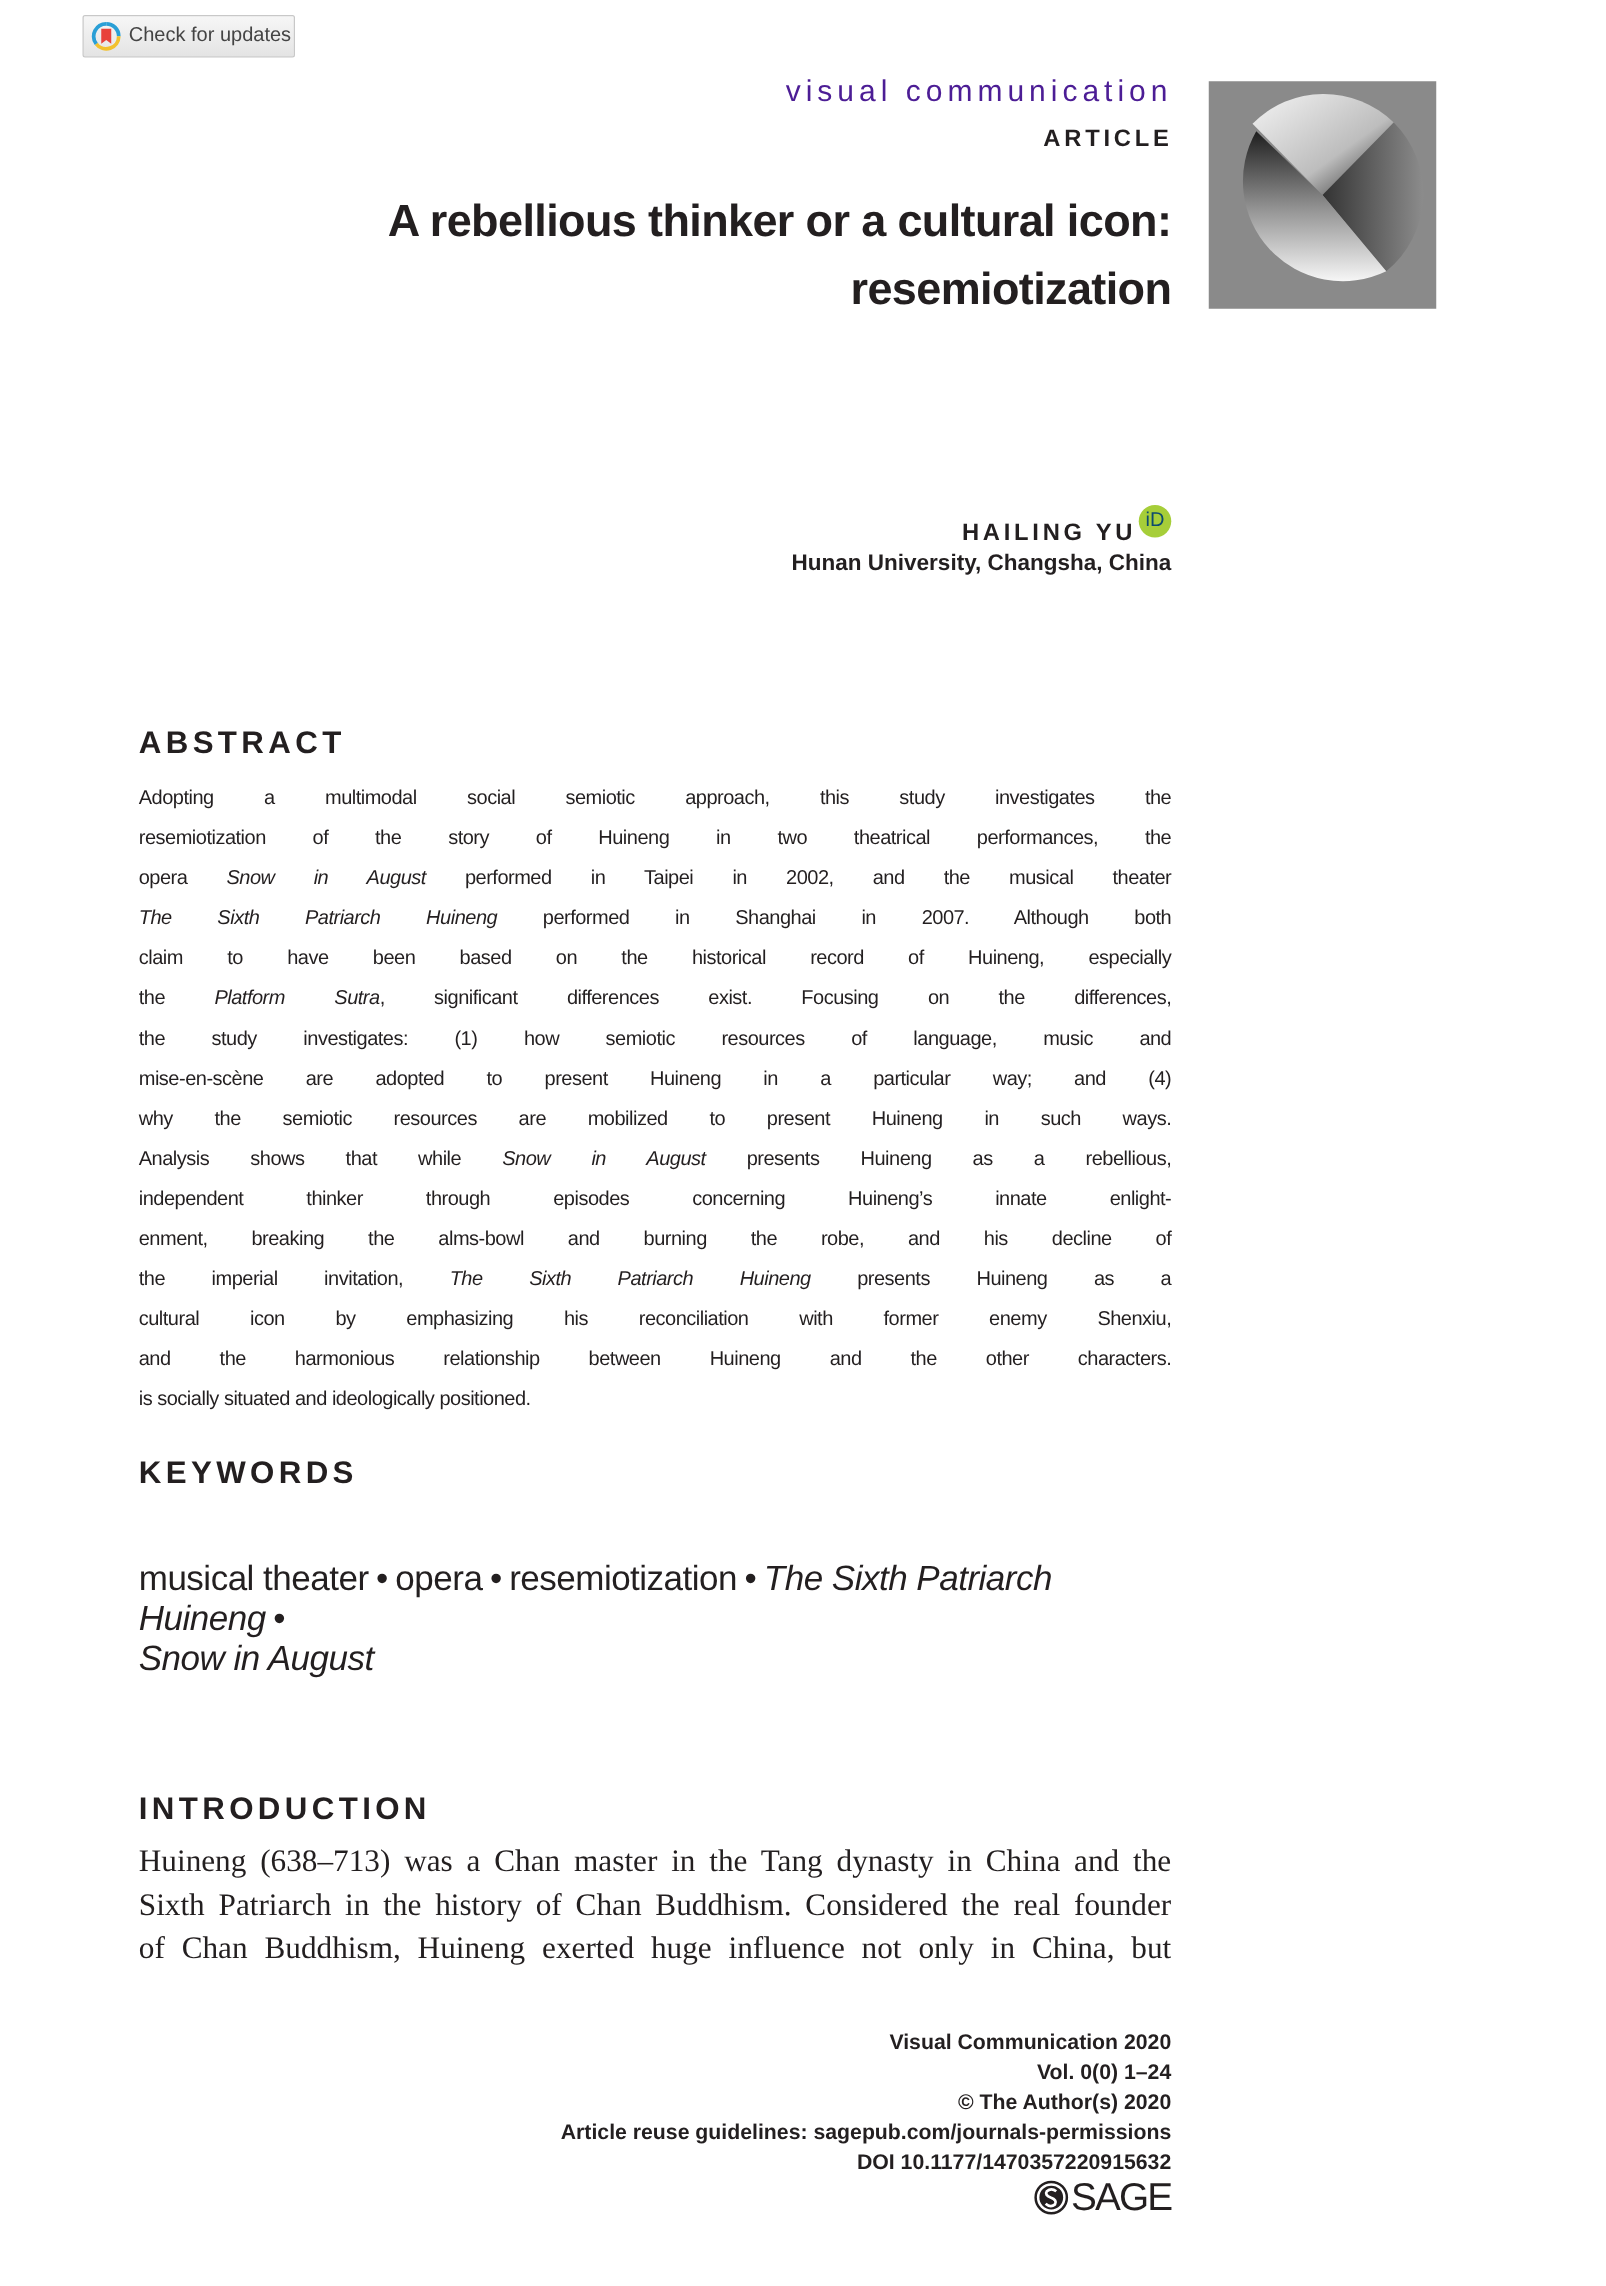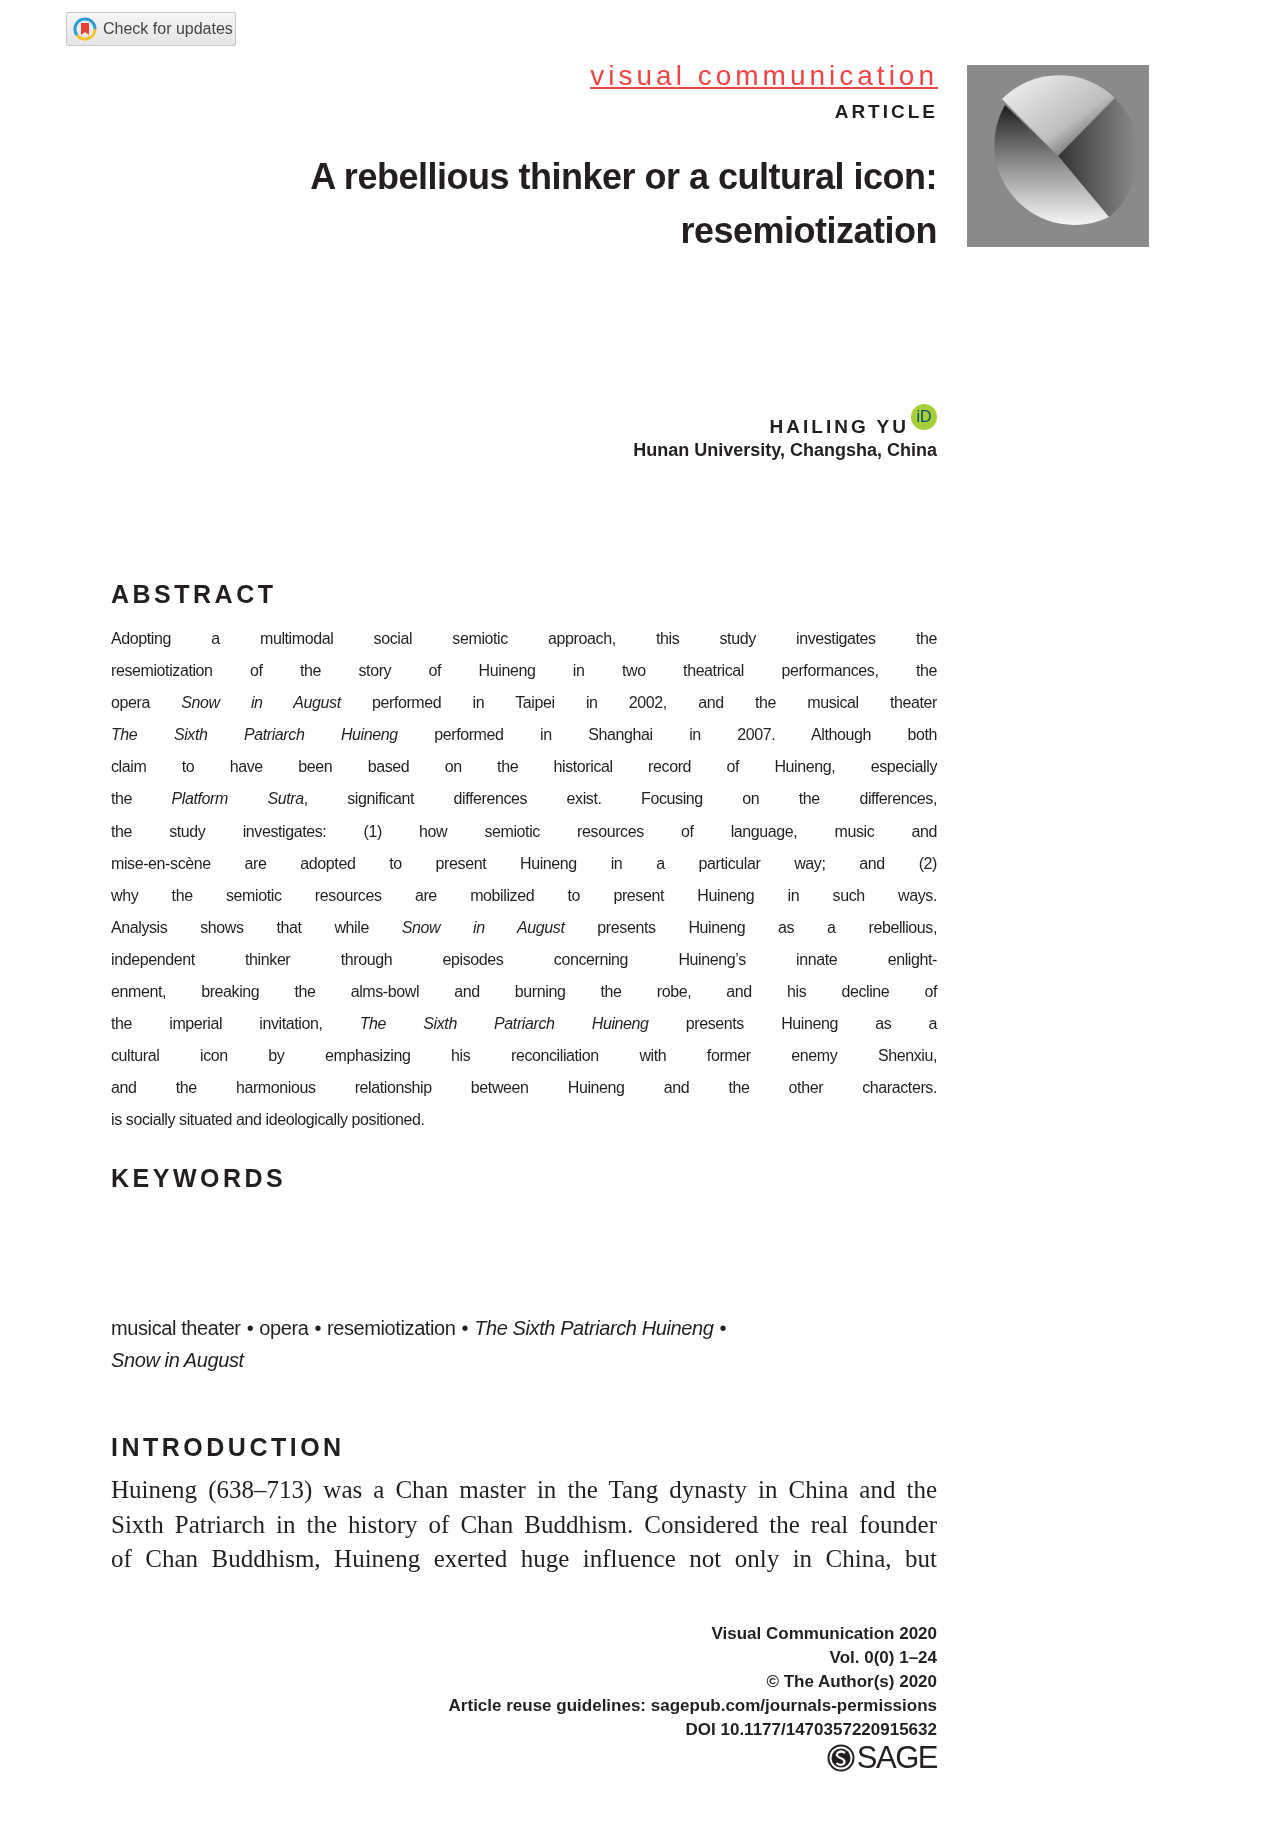--- a/index.html
+++ b/index.html
@@ -3,38 +3,38 @@
 <meta charset="utf-8">
 <style>
   html, body { margin: 0; padding: 0; background: #ffffff; }
   body { width: 1285px; height: 1829px; position: relative; overflow: hidden; color: #231f20; font-family: "Liberation Sans", sans-serif; }
   .abs { position: absolute; }
 
   .cfu { left: 66px; top: 12px; width: 170px; height: 34px; border: 1px solid #c8c8c8; border-radius: 2px; background: linear-gradient(#f6f6f6, #e4e4e4); display: flex; align-items: center; box-sizing: border-box; cursor: pointer; }
   .cfu-icon { width: 24px; height: 24px; margin-left: 6px; margin-right: 6px; }
   .cfu-label { font-size: 16px; color: #444; }
 
-  .journal { right: 347px; top: 60px; font-size: 28px; letter-spacing: 4px; text-align: right; color: #ef4444; text-decoration: underline; }
+  .journal { right: 347px; top: 60px; font-size: 24px; letter-spacing: 4px; text-align: right; color: #4c1d95; }
   .article-type { right: 347px; top: 101px; font-size: 19px; font-weight: bold; letter-spacing: 3px; text-align: right; }
 
   .cover { left: 967px; top: 65px; width: 182px; height: 182px; background: #8a8a8a; }
 
   .title { right: 348px; top: 150px; width: 780px; text-align: right; font-size: 36px; font-weight: bold; line-height: 54px; letter-spacing: -0.5px; }
   .title div { white-space: nowrap; }
 
   .author-row { right: 348px; top: 404px; display: flex; align-items: flex-start; }
   .author-name { font-size: 19px; font-weight: bold; letter-spacing: 3px; margin-top: 12px; }
   .orcid { width: 26px; height: 26px; border-radius: 50%; background: #a6ce39; color: #0c4a6e; font-size: 16px; display: flex; align-items: center; justify-content: center; margin-left: 2px; cursor: pointer; }
   .affiliation { right: 348px; top: 440px; font-size: 18px; font-weight: bold; text-align: right; }
 
   .section-head { left: 111px; font-size: 25px; font-weight: bold; letter-spacing: 3.5px; }
   .abstract-body { left: 111px; top: 623px; width: 826px; font-size: 16px; line-height: 32.1px; text-align: justify; letter-spacing: -0.4px; }
   .abstract-body .ln { display: block; text-align: justify; text-align-last: justify; white-space: nowrap; }
   .abstract-body .ln.last { text-align-last: left; }
-  .kw-body { left: 111px; top: 1312px; width: 826px; font-size: 20px; line-height: 32px; letter-spacing: -0.4px; }
+  .kw-body { left: 111px; top: 1247px; width: 826px; font-size: 28px; line-height: 32px; letter-spacing: -0.4px; }
   .kw-sep { margin: 0 6px; }
 
   .intro-body { left: 111px; top: 1473px; width: 826px; font-family: "Liberation Serif", serif; font-size: 25px; line-height: 34.5px; }
   .intro-body .ln { display: block; text-align: justify; text-align-last: justify; white-space: nowrap; }
 
   .footer { right: 348px; top: 1622px; text-align: right; font-size: 17px; font-weight: bold; line-height: 24px; }
   .sage { right: 348px; top: 1740px; display: flex; align-items: center; font-size: 31px; letter-spacing: -1.5px; }
   .sage-mark { width: 28px; height: 28px; margin-right: 2px; }
   i { font-style: italic; }
 </style>
@@ -91,21 +91,21 @@
 
 <div class="abs section-head" style="top:580px;">ABSTRACT</div>
 <div class="abs abstract-body" id="abstract-body">
     <span class="ln"><span>Adopting a multimodal social semiotic approach, this study investigates the</span><i></i><span></span></span>
     <span class="ln"><span>resemiotization of the story of Huineng in two theatrical performances, the</span><i></i><span></span></span>
     <span class="ln"><span>opera </span><i>Snow in August</i><span> performed in Taipei in 2002, and the musical theater</span></span>
     <span class="ln"><span></span><i>The Sixth Patriarch Huineng</i><span> performed in Shanghai in 2007. Although both</span></span>
     <span class="ln"><span>claim to have been based on the historical record of Huineng, especially</span><i></i><span></span></span>
     <span class="ln"><span>the </span><i>Platform Sutra</i><span>, significant differences exist. Focusing on the differences,</span></span>
     <span class="ln"><span>the study investigates: (1) how semiotic resources of language, music and</span><i></i><span></span></span>
-    <span class="ln"><span>mise-en-scène are adopted to present Huineng in a particular way; and (2)</span><i></i><span></span></span>
+    <span class="ln"><span>mise-en-scène are adopted to present Huineng in a particular way; and (4)</span><i></i><span></span></span>
     <span class="ln"><span>why the semiotic resources are mobilized to present Huineng in such ways.</span><i></i><span></span></span>
     <span class="ln"><span>Analysis shows that while </span><i>Snow in August</i><span> presents Huineng as a rebellious,</span></span>
     <span class="ln"><span>independent thinker through episodes concerning Huineng’s innate enlight-</span><i></i><span></span></span>
     <span class="ln"><span>enment, breaking the alms-bowl and burning the robe, and his decline of</span><i></i><span></span></span>
     <span class="ln"><span>the imperial invitation, </span><i>The Sixth Patriarch Huineng</i><span> presents Huineng as a</span></span>
     <span class="ln"><span>cultural icon by emphasizing his reconciliation with former enemy Shenxiu,</span><i></i><span></span></span>
     <span class="ln"><span>and the harmonious relationship between Huineng and the other characters.</span><i></i><span></span></span>
     <span class="ln last"><span>is socially situated and ideologically positioned.</span><i></i><span></span></span>
   </div>
 

